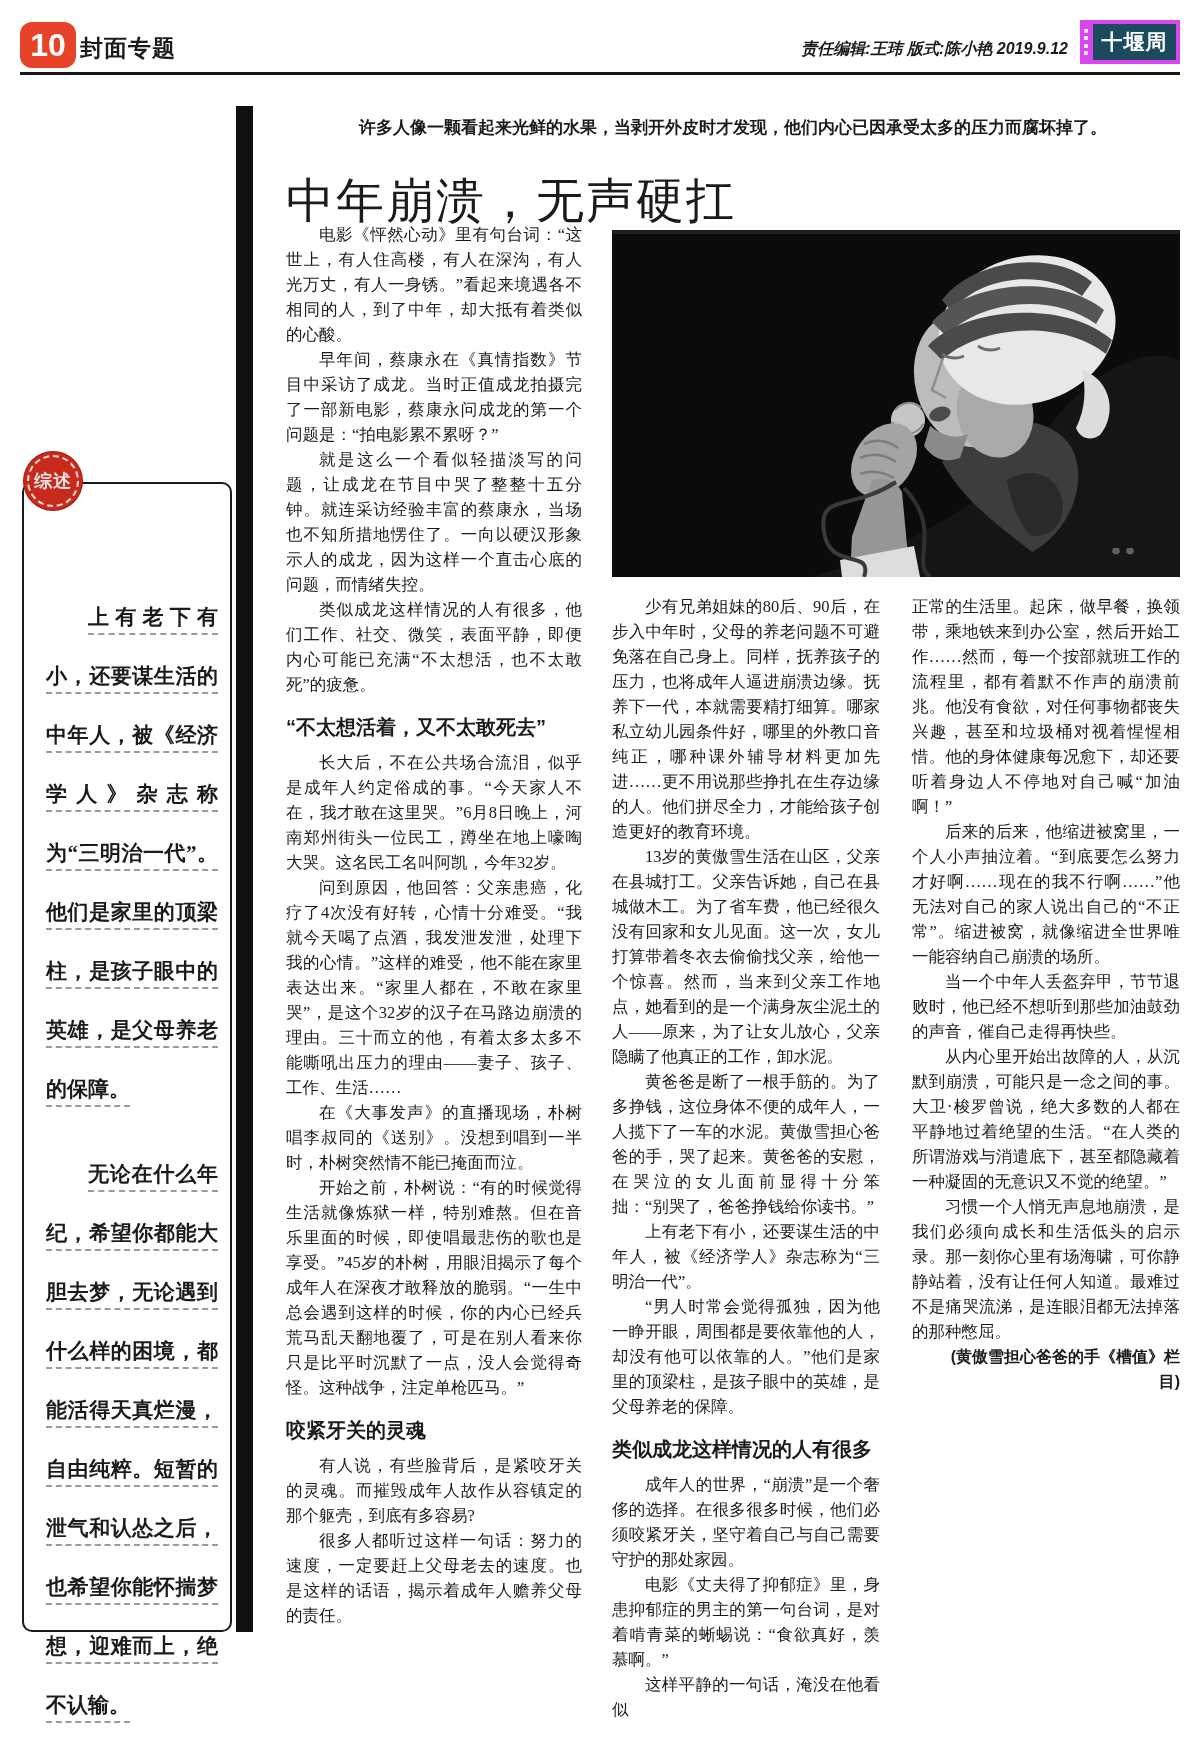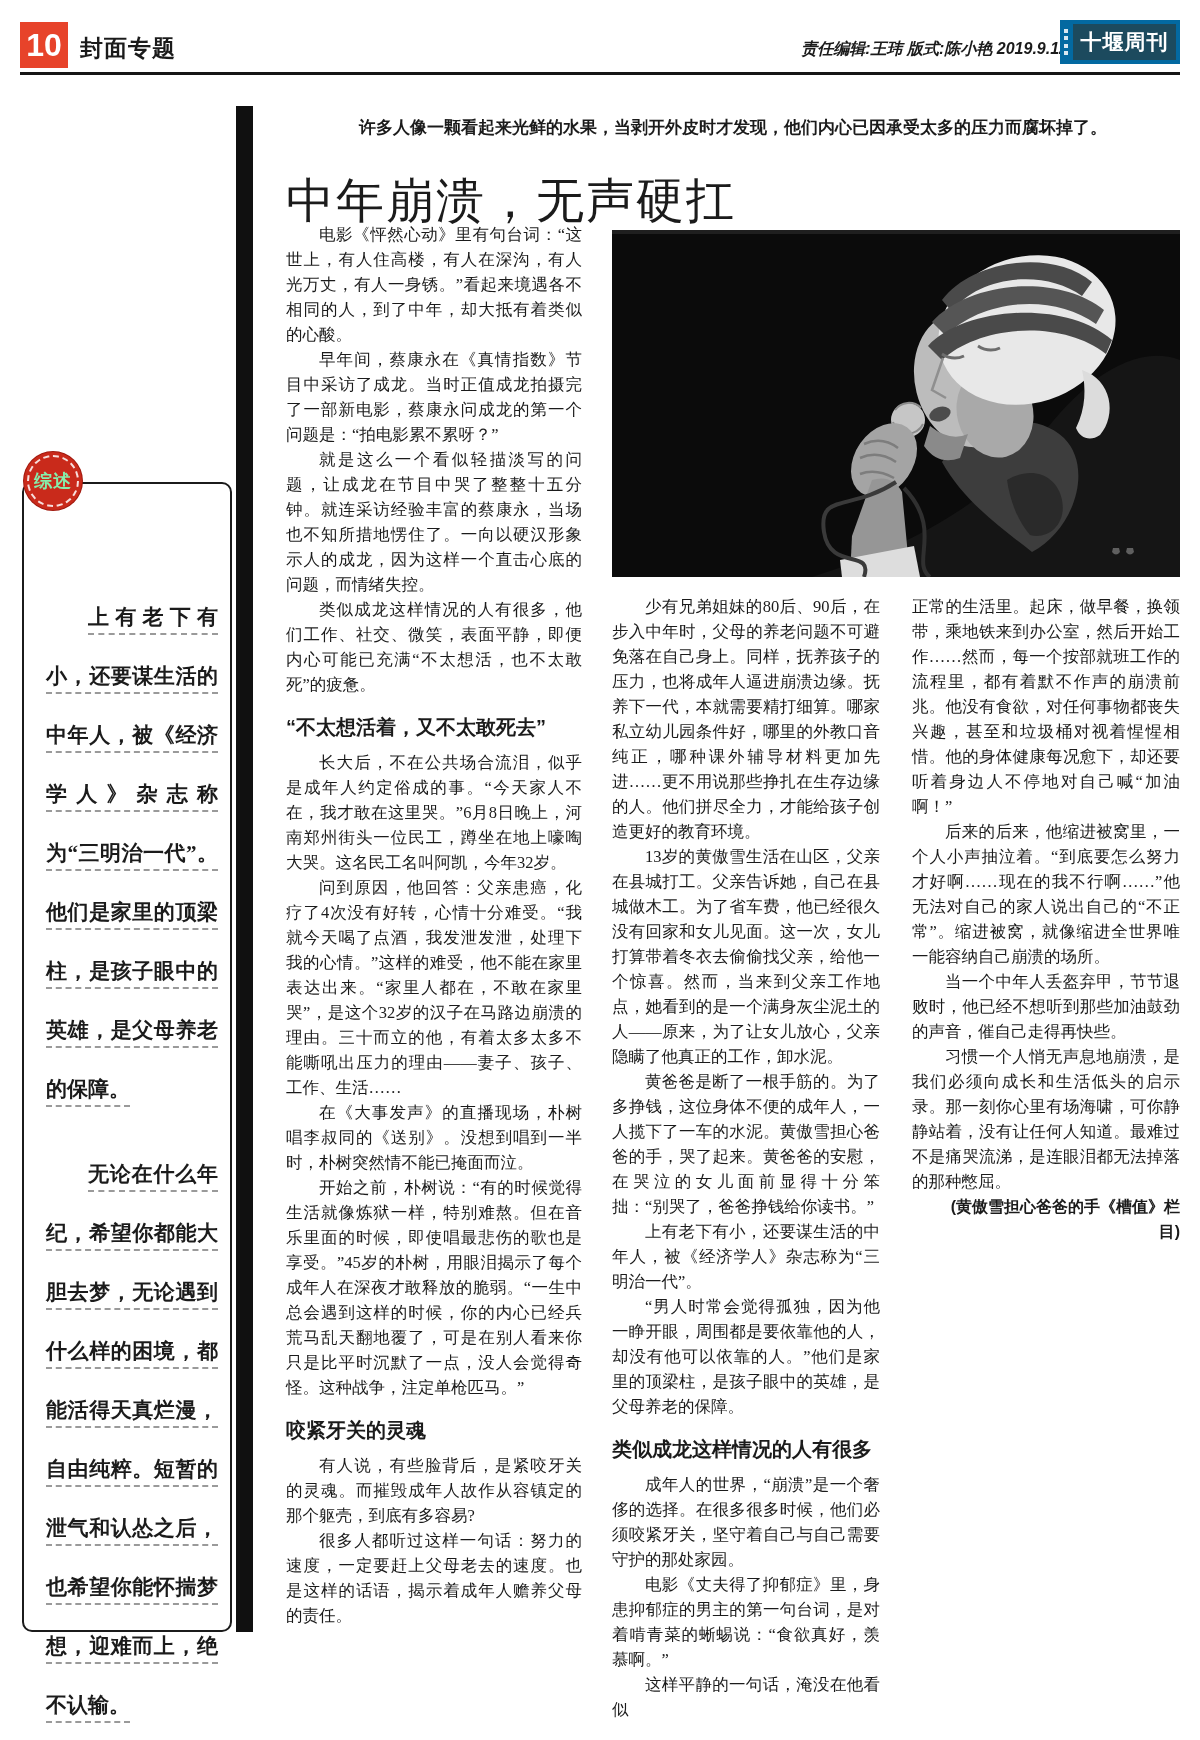--- a/index.html
+++ b/index.html
@@ -1,45 +1,45 @@
 <!DOCTYPE html>
 <html><head>
 <meta charset="utf-8">
 <style>
   html,body{margin:0;padding:0;background:#e9e9e9;}
   .page{position:relative;width:1200px;height:1740px;background:#ffffff;overflow:hidden;
         font-family:"Liberation Serif","DejaVu Serif",serif;color:#1b1b1b;margin:0 auto;}
 
   
-  .hdr-num{position:absolute;left:20px;top:22px;width:48px;height:46px;background:#e7432a;
-           border-radius:0;color:#fff;font-family:"Liberation Sans",sans-serif;font-weight:bold;
+  .hdr-num{position:absolute;left:20px;top:22px;width:56px;height:46px;background:#e7432a;
+           border-radius:12px;color:#fff;font-family:"Liberation Sans",sans-serif;font-weight:bold;
            font-size:32px;line-height:46px;text-align:center;}
   .hdr-section{position:absolute;left:80px;top:33px;font-family:"Liberation Sans",sans-serif;
            font-weight:bold;font-size:23px;letter-spacing:1px;}
   .hdr-editors{position:absolute;right:132px;top:39px;font-family:"Liberation Sans",sans-serif;
            font-style:italic;font-weight:bold;font-size:16px;}
-  .masthead{position:absolute;right:20px;top:20px;width:120px;height:44px;background:#0369a1;}
+  .masthead{position:absolute;right:20px;top:20px;width:100px;height:44px;background:#d946ef;}
   .masthead-inner{position:absolute;left:13px;right:4px;top:4px;bottom:4px;background:#1c4a5e;
            color:#fff;font-weight:bold;font-size:21px;line-height:36px;text-align:center;
            letter-spacing:1px;font-family:"Liberation Serif",serif;}
   .masthead-side{position:absolute;left:4px;top:9px;width:5px;height:26px;
            display:flex;flex-direction:column;justify-content:space-between;}
   .masthead-side span{display:block;width:4px;height:4px;background:rgba(255,255,255,.85);}
   .hdr-rule{position:absolute;left:20px;top:72px;width:1160px;height:3px;background:#161616;}
 
   
   .vbar{position:absolute;left:236px;top:106px;width:17px;height:1526px;background:#101010;}
   .summary-box{position:absolute;left:22px;top:482px;width:206px;height:1146px;
            border:2px solid #1b1b1b;border-radius:10px;background:#fff;}
   .stamp{position:absolute;left:24px;top:452px;width:58px;height:58px;border-radius:50%;
            background:#c92a1b;display:flex;align-items:center;justify-content:center;
            box-shadow:0 0 0 1px #a21a0f;}
   .stamp::before{content:"";position:absolute;inset:3px;border:2px dashed rgba(255,255,255,.85);
            border-radius:50%;}
-  .stamp-label{color:#86efac;font-size:18px;font-weight:bold;font-family:"Liberation Sans",sans-serif;
+  .stamp-label{color:#e5e5e5;font-size:18px;font-weight:bold;font-family:"Liberation Sans",sans-serif;
            letter-spacing:1px;position:relative;}
   .summary-text{position:absolute;left:46px;top:588px;width:172px;font-size:21px;font-weight:bold;
            line-height:59px;text-align:justify;}
   .summary-text p{margin:0 0 26px 0;text-indent:2em;
            text-decoration-line:underline;text-decoration-style:dashed;
            text-decoration-color:#9a9a9a;text-decoration-thickness:1.5px;text-underline-offset:9px;}
 
   
   .standfirst{position:absolute;left:286px;top:116px;width:894px;text-align:center;
            font-family:"Liberation Sans",sans-serif;font-weight:bold;font-size:17px;}
@@ -165,17 +165,18 @@
     <h3>类似成龙这样情况的人有很多</h3>
     <p>成年人的世界，“崩溃”是一个奢侈的选择。在很多很多时候，他们必须咬紧牙关，坚守着自己与自己需要守护的那处家园。</p>
     <p>电影《丈夫得了抑郁症》里，身患抑郁症的男主的第一句台词，是对着啃青菜的蜥蜴说：“食欲真好，羡慕啊。”</p>
     <p>这样平静的一句话，淹没在他看似</p>
   </div>
 
   <div class="col col-3">
     <p class="no-indent">正常的生活里。起床，做早餐，换领带，乘地铁来到办公室，然后开始工作……然而，每一个按部就班工作的流程里，都有着默不作声的崩溃前兆。他没有食欲，对任何事物都丧失兴趣，甚至和垃圾桶对视着惺惺相惜。他的身体健康每况愈下，却还要听着身边人不停地对自己喊“加油啊！”</p>
     <p>后来的后来，他缩进被窝里，一个人小声抽泣着。“到底要怎么努力才好啊……现在的我不行啊……”他无法对自己的家人说出自己的“不正常”。缩进被窝，就像缩进全世界唯一能容纳自己崩溃的场所。</p>
     <p>当一个中年人丢盔弃甲，节节退败时，他已经不想听到那些加油鼓劲的声音，催自己走得再快些。</p>
+    <p>从内心里开始出故障的人，从沉默到崩溃，可能只是一念之间的事。大卫·梭罗曾说，绝大多数的人都在平静地过着绝望的生活。“在人类的所谓游戏与消遣底下，甚至都隐藏着一种凝固的无意识又不觉的绝望。”</p>
     <p>习惯一个人悄无声息地崩溃，是我们必须向成长和生活低头的启示录。那一刻你心里有场海啸，可你静静站着，没有让任何人知道。最难过不是痛哭流涕，是连眼泪都无法掉落的那种憋屈。</p>
     <p class="attribution">(黄傲雪担心爸爸的手《槽值》栏目)</p>
   </div>
 
 </div>
 
 </body></html>

